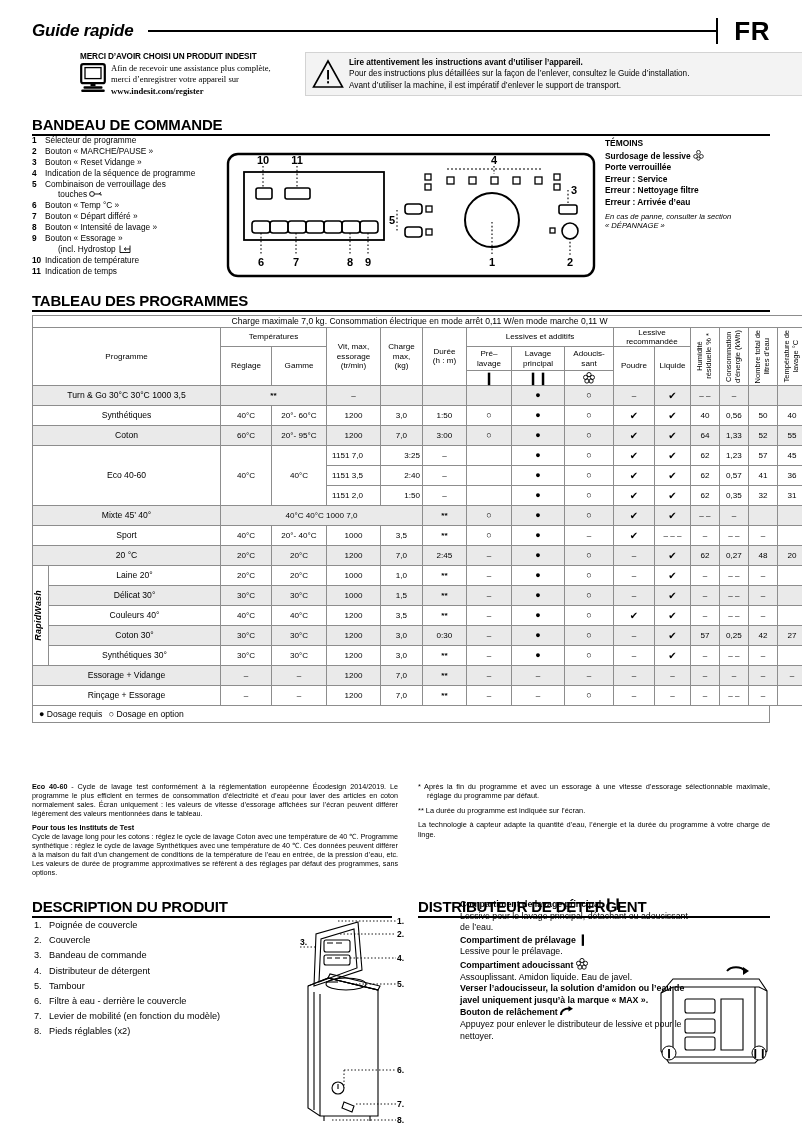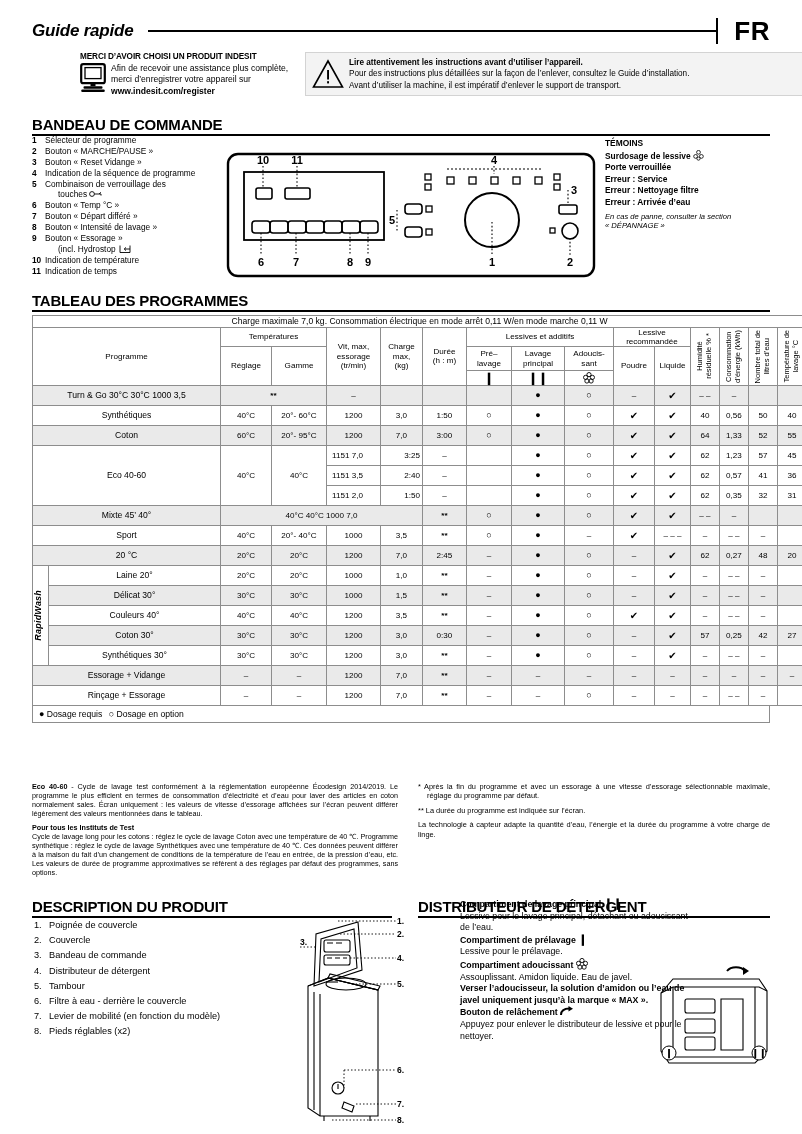--- a/index.html
+++ b/index.html
@@ -16,21 +16,21 @@
   .hdr { position:absolute; left:32px; top:18px; width:738px; height:26px; display:flex; align-items:center; }
   .hdr-title { font-size:17px; font-weight:bold; font-style:italic; white-space:nowrap; letter-spacing:-0.2px; }
   .hdr-rule { flex:1; height:2.5px; background:#000; margin:0 0 0 14px; }
   .hdr-tick { width:2px; height:26px; background:#000; margin-right:16px; }
   .hdr-lang { font-size:26px; font-weight:bold; letter-spacing:0.5px; }
 
   .thanks { position:absolute; left:32px; top:52px; width:265px;margin-left:48px; }
   .thanks-title { font-size:8.2px; font-weight:bold; letter-spacing:-0.1px; }
   .thanks-body { display:flex; margin-top:2px; }
   .pc-icon { width:26px; height:30px; flex:0 0 26px; margin-right:5px; }
-  .thanks-lines { font-size:8.6px; line-height:11.4px; }
+  .thanks-lines { font-size:8.6px; line-height:11.4px;font-family:Liberation Serif, serif; }
   .thanks-lines b { font-weight:bold; }
 
   .warn { position:absolute; left:305px; top:52px; width:514px; height:44px;
           border:1px solid #d3d3d3; background:#f3f3f3; display:flex; align-items:center; padding:4px 6px; box-sizing:border-box; }
   .warn-tri { width:34px; flex:0 0 34px; text-align:center; }
   .warn-txt { font-size:8.2px; line-height:11.3px; padding-left:3px; }
   .warn-txt .b { font-weight:bold; }
 
   
   .sect { position:absolute; font-size:15px; font-weight:bold; letter-spacing:-0.2px; }

